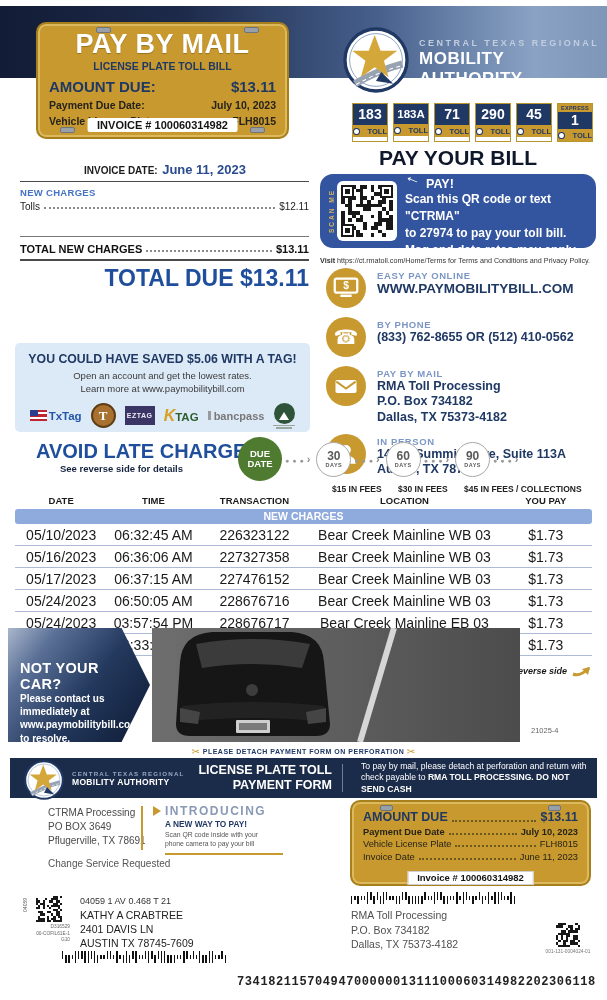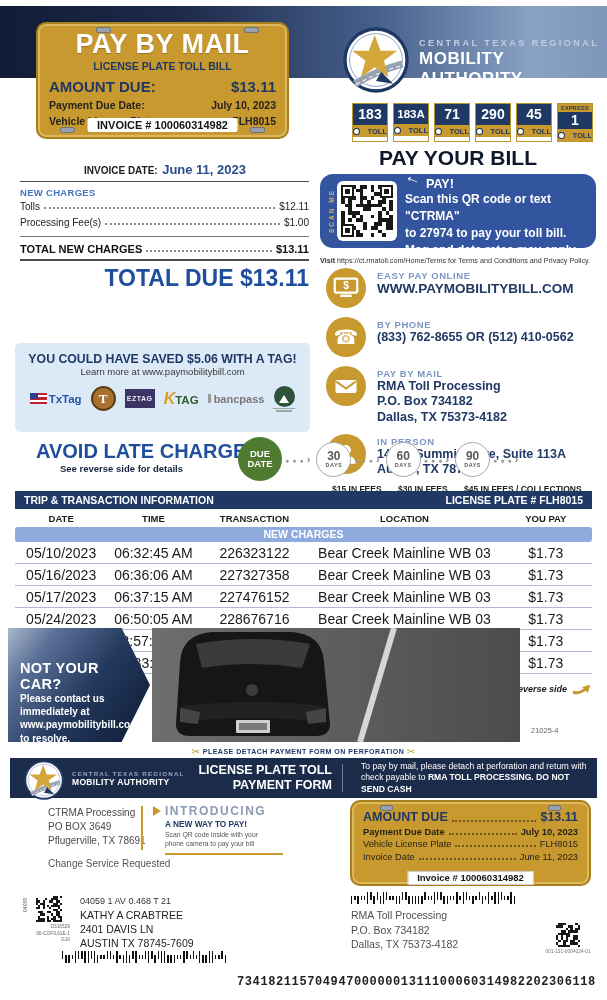--- a/index.html
+++ b/index.html
@@ -257,25 +257,20 @@
     <span class="lbl">INVOICE DATE:</span>
     <span class="val">June 11, 2023</span>
   </div>
   <div class="rule" style="top:181px;"></div>
   <div class="nc-label">NEW CHARGES</div>
   <div class="chg-row" style="top:201px;">
     <span>Tolls</span>
       <span class="dots"></span>
       <span>$12.11</span>
   </div>
-  <div class="chg-row" style="top:217px;">
-    <span>Processing Fee(s)</span>
-      <span class="dots"></span>
-      <span>$1.00</span>
-  </div>
   <div class="rule" style="top:236px;border-top:1px solid #777;"></div>
   <div class="chg-row total" style="top:243px;">
     <span>TOTAL NEW CHARGES</span>
       <span class="dots"></span>
       <span>$13.11</span>
   </div>
   <div class="rule" style="top:259px;border-top:2px solid #4a4a4a;"></div>
   <div class="total-due">TOTAL DUE $13.11</div>
 
   <div class="pyb-title">PAY YOUR BILL</div>
@@ -546,20 +541,21 @@
       <div>
         <div class="mtitle">IN PERSON</div>
         <div class="mline">14050 Summit Drive, Suite 113A</div>
         <div class="mline">Austin, TX 78728</div>
       </div>
     </div>
   </div>
 
   <div class="save-box">
     <div class="save-title">YOU COULD HAVE SAVED $5.06 WITH A TAG!</div>
+    <div class="save-line" style="margin-top:4px;">Open an account and get the lowest rates.</div>
     <div class="save-line">Learn more at www.paymobilitybill.com</div>
     <div class="tag-row">
       <span style="display:inline-flex;align-items:center;gap:2px;">
         <span class="txflag"></span>
         <span class="txtag-txt">TxTag</span>
       </span>
       <span class="tolltag">T</span>
       <span class="eztag">EZTAG</span>
       <span class="ktag">
         <span class="k">K</span><span class="t">TAG</span>
@@ -594,24 +590,20 @@
       <span class="d">90</span>
         <span class="u">DAYS</span>
     </div>
     <span class="tl-dots">●●●<span class="gt">›</span></span>
   </div>
   <div class="fee" style="left:316px;">$15 IN FEES</div>
   <div class="fee" style="left:382px;">$30 IN FEES</div>
   <div class="fee" style="left:448px;">$45 IN FEES / COLLECTIONS</div>
 
   <div class="tbl">
-    <div class="tbl-bar">
-      <span>TRIP &amp; TRANSACTION INFORMATION</span>
-      <span>LICENSE PLATE # FLH8015</span>
-    </div>
     <div class="tbl-cols">
       <span class="c1">DATE</span>
         <span class="c2">TIME</span>
         <span class="c3">TRANSACTION</span>
         <span class="c4">LOCATION</span>
         <span class="c5">YOU PAY</span>
     </div>
     <div class="tbl-band">NEW CHARGES</div>
     <div class="tbl-row">
       <span class="c1">05/10/2023</span>

